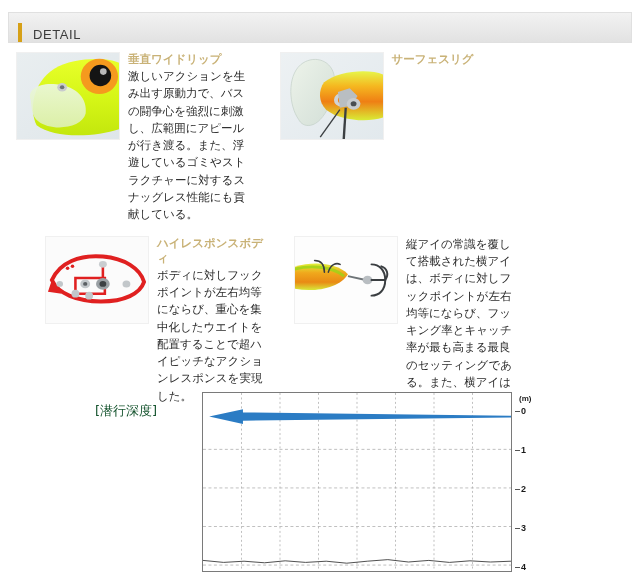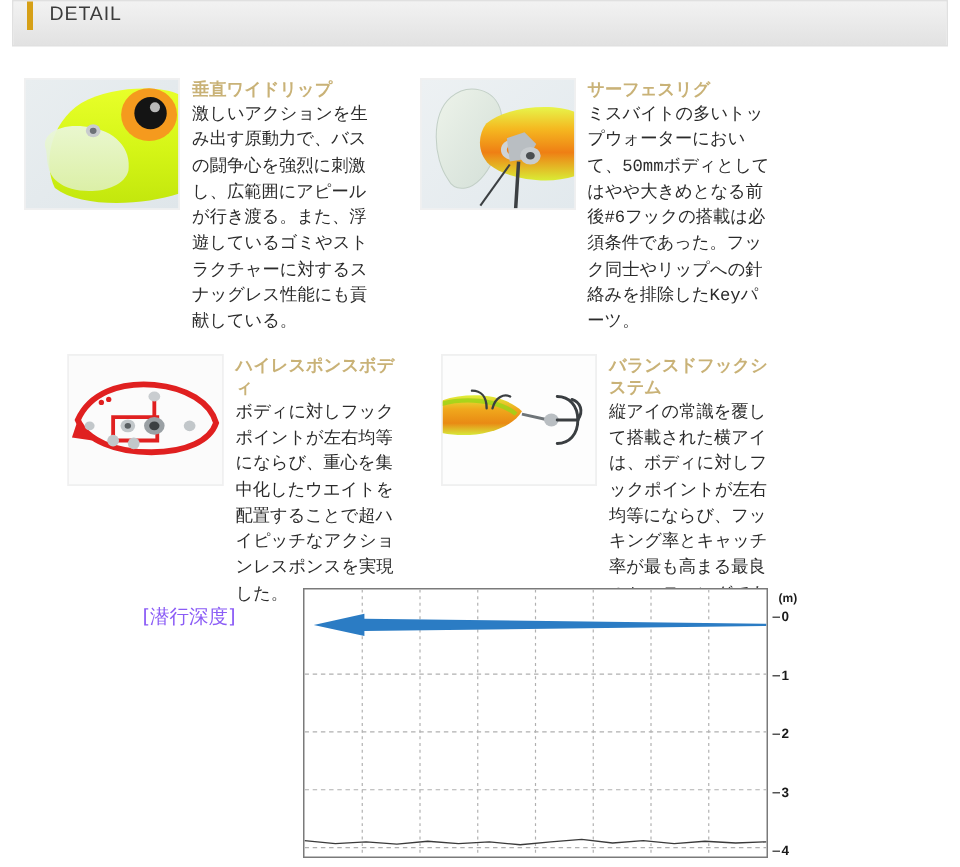--- a/index.html
+++ b/index.html
@@ -7,25 +7,25 @@
     width: 640px; height: 578px;
     background: #ffffff;
     font-family: "Liberation Sans", "DejaVu Sans", sans-serif;
     overflow: hidden;
   }
   #page { position: relative; width: 640px; height: 578px; background: #fff; }
 
   
   .section-header {
     position: absolute;
-    left: 8px; top: 0;
+    left: 8px; top: 12px;
     width: 624px; height: 31px;
     background: linear-gradient(to bottom, #f2f2f2 0%, #eaeaea 50%, #e2e2e2 100%);
     border: 1px solid #e0e0e0;
-    display: flex; align-items: flex-start;
+    display: flex; align-items: flex-end;
   }
   .header-accent {
     width: 4px; height: 19px; margin-left: 9px;
     background: #d6a017;
     flex: 0 0 auto;
   }
   .header-title {
     margin-left: 11px;
     font-size: 13px;
     letter-spacing: 0.6px;
@@ -79,21 +79,21 @@
     position: absolute;
     left: 0; top: 392px;
     width: 640px; height: 186px;
     display: flex; align-items: flex-start;
   }
   .chart-label {
     width: 120px;
     margin-left: 95px;
     padding-top: 10px;
     font-size: 13px;
-    color: #8b5cf6;
+    color: #14532d;
     font-family: "DejaVu Sans", "Liberation Sans", sans-serif;
     text-align: left;
     flex: 0 0 auto;
   }
   .chart-box {
     position: relative;
     width: 310px; height: 180px;
     border: 1px solid #7a7a7a;
     background: #ffffff;
     flex: 0 0 auto;
@@ -201,21 +201,20 @@
             <ellipse cx="62" cy="48" rx="4" ry="3.6" fill="#ef7f14"></ellipse>
             <path d="M58 40 L70 36 L78 44 L72 54 L60 56 Z" fill="#b9bec2"></path>
             <ellipse cx="74" cy="52" rx="7" ry="6" fill="#c8cccf"></ellipse>
             <ellipse cx="74" cy="52" rx="3" ry="2.6" fill="#4a4e51"></ellipse>
             <path d="M66 56 L64 88" stroke="#3b3f42" stroke-width="2.4" fill="none"></path>
             <path d="M60 58 L40 86" stroke="#3b3f42" stroke-width="1.4" fill="none"></path>
           </svg>
         </div>
         <div class="ftext">
           <div class="ftitle">サーフェスリグ</div>
-          <div class="fbody">ミスバイトの多いトップウォーターにおいて、50mmボディとしてはやや大きめとなる前後#6フックの搭載は必須条件であった。フック同士やリップへの針絡みを排除したKeyパーツ。</div>
         </div>
       </div>
 
     </div>
 
     <div class="feature-row row2">
 
       <div class="feature">
         <div class="thumb">
           <svg viewBox="0 0 104 88" preserveAspectRatio="none">
@@ -265,21 +264,20 @@
               <path d="M92 44 C92 54 86 60 78 60"></path>
               <path d="M92 44 C96 38 94 32 88 30"></path>
             </g>
             <g stroke="#3a3e41" stroke-width="1.6" fill="none" stroke-linecap="round">
               <path d="M30 36 C30 28 26 24 20 24"></path>
               <path d="M34 36 C36 28 42 26 46 28"></path>
             </g>
           </svg>
         </div>
         <div class="ftext">
-          <div class="ftitle">バランスドフックシステム</div>
           <div class="fbody">縦アイの常識を覆して搭載された横アイは、ボディに対しフックポイントが左右均等にならび、フッキング率とキャッチ率が最も高まる最良のセッティングである。また、横アイは前後方向の遊びが少なく、フック同士およびリップへの絡みを激減させた。</div>
         </div>
       </div>
 
     </div>
   </div>
 
   <div class="chart-wrap">
 
     <div class="chart-label">[潜行深度]</div>

